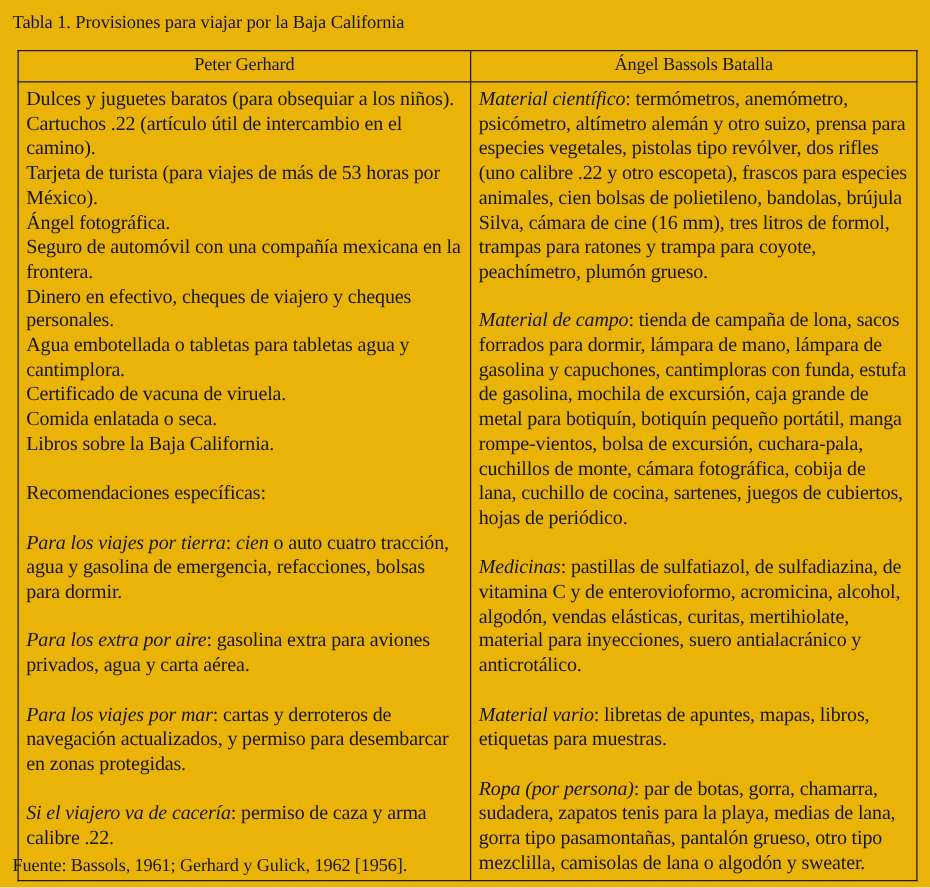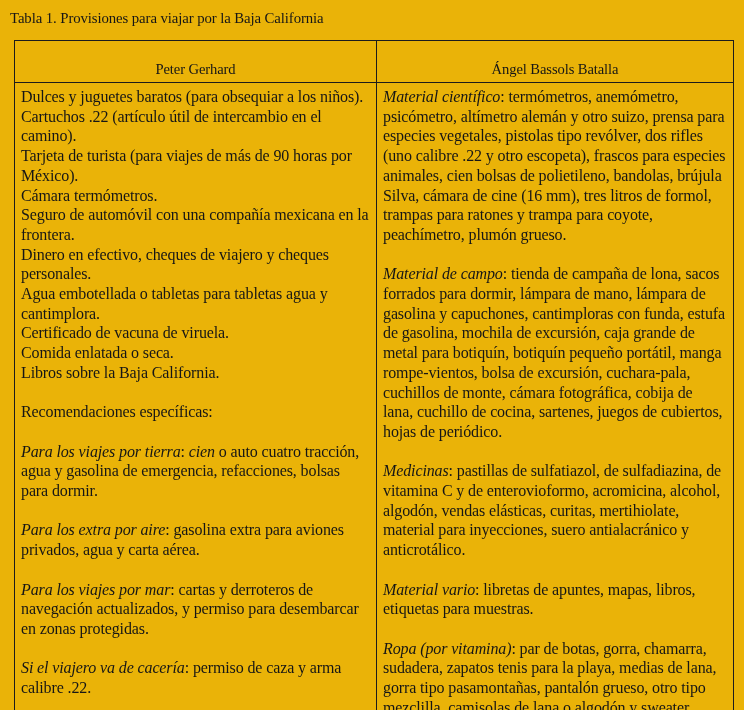--- a/index.html
+++ b/index.html
@@ -33,21 +33,21 @@
     table-layout: fixed;
   }
   .tbl th, .tbl td {
     border: 1.6px solid #1c1c1c;
   }
   .tbl th {
     font-weight: normal;
     font-size: 14.6px;
     text-align: center;
     height: 21px;
-    padding: 18px 0 2px 0;
+    padding: 1px 0 2px 0;
     letter-spacing: -0.1px;
   }
   .tbl th.col-left  { width: 361px; }
   .tbl th.col-right { width: 356px; margin-top: 28px; }
   .tbl td {
     vertical-align: top;
     padding: 4px 7px 4px 6px;
     font-size: 16px;
     line-height: 19.7px;
     height: 612px;
@@ -79,39 +79,40 @@
       <tr>
         <th class="col-left">Peter Gerhard</th>
         <th class="col-right">Ángel Bassols Batalla</th>
       </tr>
     </thead>
     <tbody>
       <tr>
         <td>
             <p class="para">Dulces y juguetes baratos (para obsequiar a los niños).</p>
             <p class="para">Cartuchos .22 (artículo útil de intercambio en el camino).</p>
-            <p class="para">Tarjeta de turista (para viajes de más de 90 horas por México).</p>
-            <p class="para">Cámara termómetros.</p>
+            <p class="para">Tarjeta de turista (para viajes de más de 53 horas por México).</p>
+            <p class="para">Ángel fotográfica.</p>
             <p class="para">Seguro de automóvil con una compañía mexicana en la frontera.</p>
             <p class="para">Dinero en efectivo, cheques de viajero y cheques personales.</p>
             <p class="para">Agua embotellada o tabletas para tabletas agua y cantimplora.</p>
             <p class="para">Certificado de vacuna de viruela.</p>
             <p class="para">Comida enlatada o seca.</p>
             <p class="para">Libros sobre la Baja California.</p>
             <p class="para gap">Recomendaciones específicas:</p>
             <p class="para gap"><i>Para los viajes por tierra</i>: <i>cien</i> o auto cuatro tracción, agua y gasolina de emergencia, refacciones, bolsas para dormir.</p>
             <p class="para gap"><i>Para los extra por aire</i>: gasolina extra para aviones privados, agua y carta aérea.</p>
             <p class="para gap"><i>Para los viajes por mar</i>: cartas y derroteros de navegación actualizados, y permiso para desembarcar en zonas protegidas.</p>
             <p class="para gap"><i>Si el viajero va de cacería</i>: permiso de caza y arma calibre .22.</p>
           </td>
         <td>
             <p class="para"><i>Material científico</i>: termómetros, anemómetro, psicómetro, altímetro alemán y otro suizo, prensa para especies vegetales, pistolas tipo revólver, dos rifles (uno calibre .22 y otro escopeta), frascos para especies animales, cien bolsas de polietileno, bandolas, brújula Silva, cámara de cine (16 mm), tres litros de formol, trampas para ratones y trampa para coyote, peachímetro, plumón grueso.</p>
             <p class="para gap"><i>Material de campo</i>: tienda de campaña de lona, sacos forrados para dormir, lámpara de mano, lámpara de gasolina y capuchones, cantimploras con funda, estufa de gasolina, mochila de excursión, caja grande de metal para botiquín, botiquín pequeño portátil, manga rompe-vientos, bolsa de excursión, cuchara-pala, cuchillos de monte, cámara fotográfica, cobija de lana, cuchillo de cocina, sartenes, juegos de cubiertos, hojas de periódico.</p>
             <p class="para gap"><i>Medicinas</i>: pastillas de sulfatiazol, de sulfadiazina, de vitamina C y de enterovioformo, acromicina, alcohol, algodón, vendas elásticas, curitas, mertihiolate, material para inyecciones, suero antialacránico y anticrotálico.</p>
             <p class="para gap"><i>Material vario</i>: libretas de apuntes, mapas, libros, etiquetas para muestras.</p>
-            <p class="para gap"><i>Ropa (por vitamina)</i>: par de botas, gorra, chamarra, sudadera, zapatos tenis para la playa, medias de lana, gorra tipo pasamontañas, pantalón grueso, otro tipo mezclilla, camisolas de lana o algodón y sweater.</p>
+            <p class="para gap"><i>Ropa (por persona)</i>: par de botas, gorra, chamarra, sudadera, zapatos tenis para la playa, medias de lana, gorra tipo pasamontañas, pantalón grueso, otro tipo mezclilla, camisolas de lana o algodón y sweater.</p>
           </td>
       </tr>
     </tbody>
   </table>
 
+  <div class="source-note">Fuente: Bassols, 1961; Gerhard y Gulick, 1962 [1956].</div>
 
 </div>
 
 </body></html>

